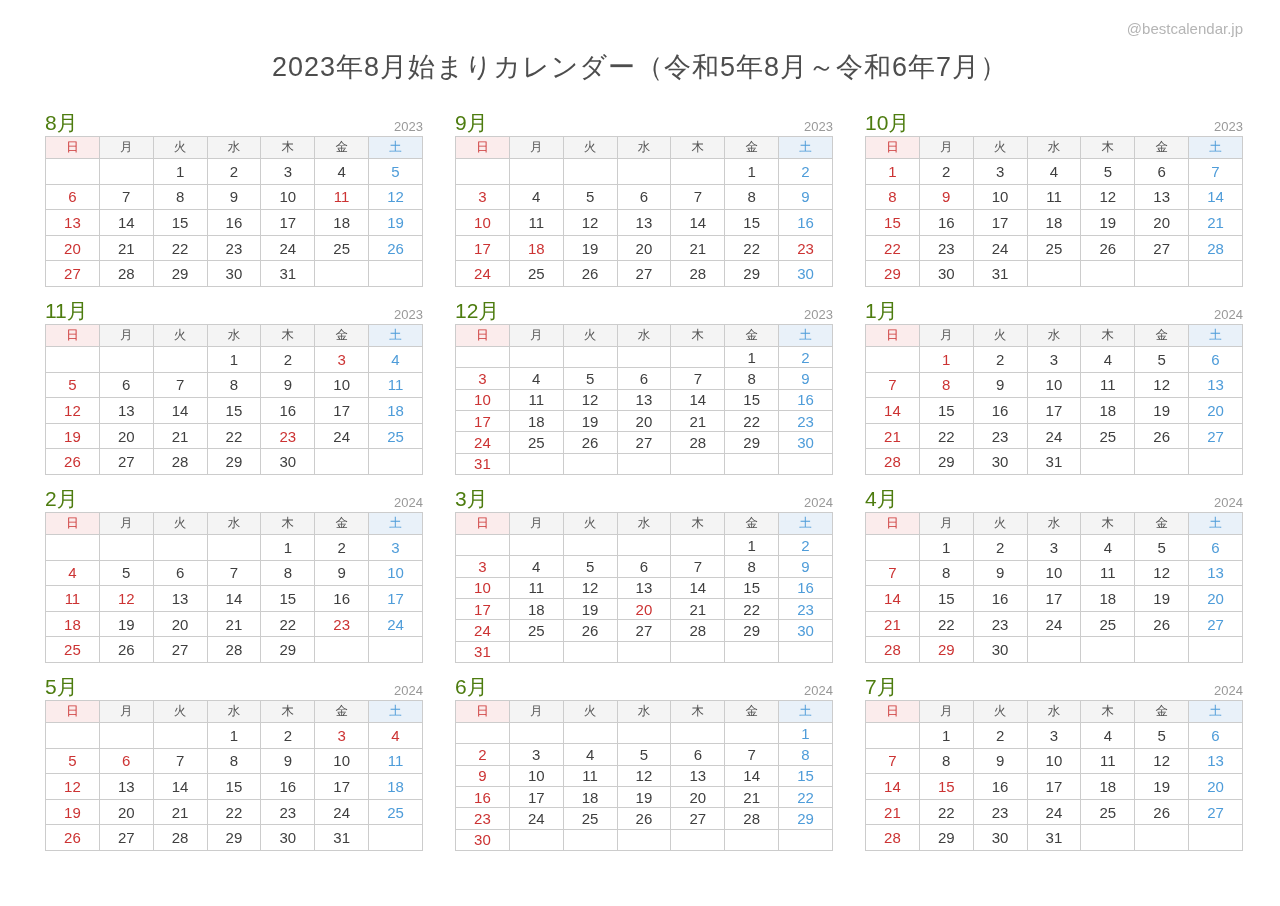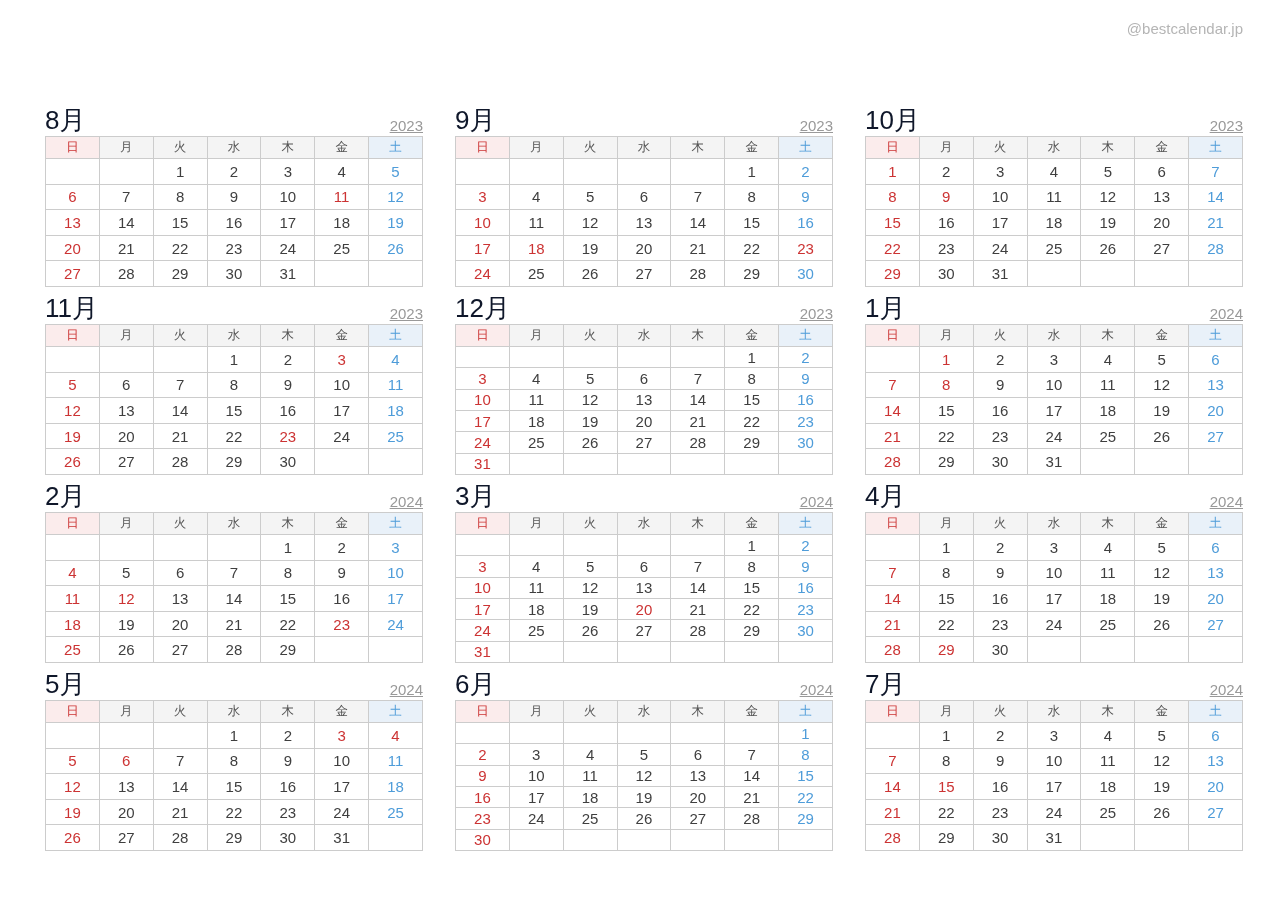--- a/index.html
+++ b/index.html
@@ -30,22 +30,22 @@
     display:grid;
     grid-template-columns:repeat(3,378px);
     column-gap:32px;row-gap:11px;
     padding-left:45px;
   }
   .month-block{width:378px;}
   .month-head{
     display:flex;justify-content:space-between;align-items:flex-end;
     height:23px;margin-bottom:3px;
   }
-  .month-label{font-size:26px;color:#0f172a;line-height:1;}
-  .month-year{font-size:15px;color:#999999;line-height:1;text-decoration:underline;}
+  .month-label{font-size:21px;color:#4d7c0f;line-height:1;}
+  .month-year{font-size:13px;color:#999999;line-height:1;}
   table.cal{
     border-collapse:collapse;width:378px;height:151px;
     table-layout:fixed;background:#ffffff;
   }
   .cal th,.cal td{
     border:1px solid var(--border);
     text-align:center;padding:0;vertical-align:middle;
   }
   .cal th{
     height:21px;font-size:12.5px;font-weight:normal;
@@ -55,20 +55,21 @@
   .cal th.sat{color:var(--saturday-blue);background:var(--saturday-header-bg);}
   .cal td{font-size:15px;color:var(--weekday-text);}
   .cal td.red{color:var(--sunday-red);}
   .cal td.blue{color:var(--saturday-blue);}
 </style>
 </head>
 <body>
 
 <div class="page-header">
   <div class="watermark">@bestcalendar.jp</div>
+  <div class="page-title">2023年8月始まりカレンダー（令和5年8月～令和6年7月）</div>
 </div>
 
 <div class="calendar-grid">
     <div class="month-block">
       <div class="month-head">
         <span class="month-label">8月</span>
         <span class="month-year">2023</span>
       </div>
       <table class="cal">
         <thead>

